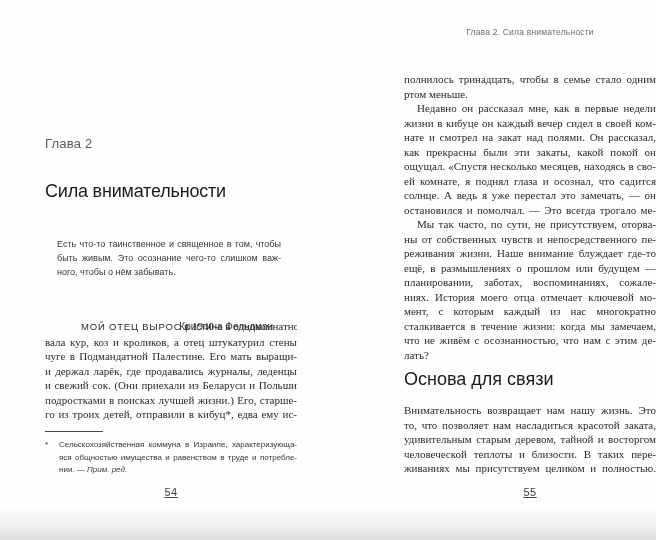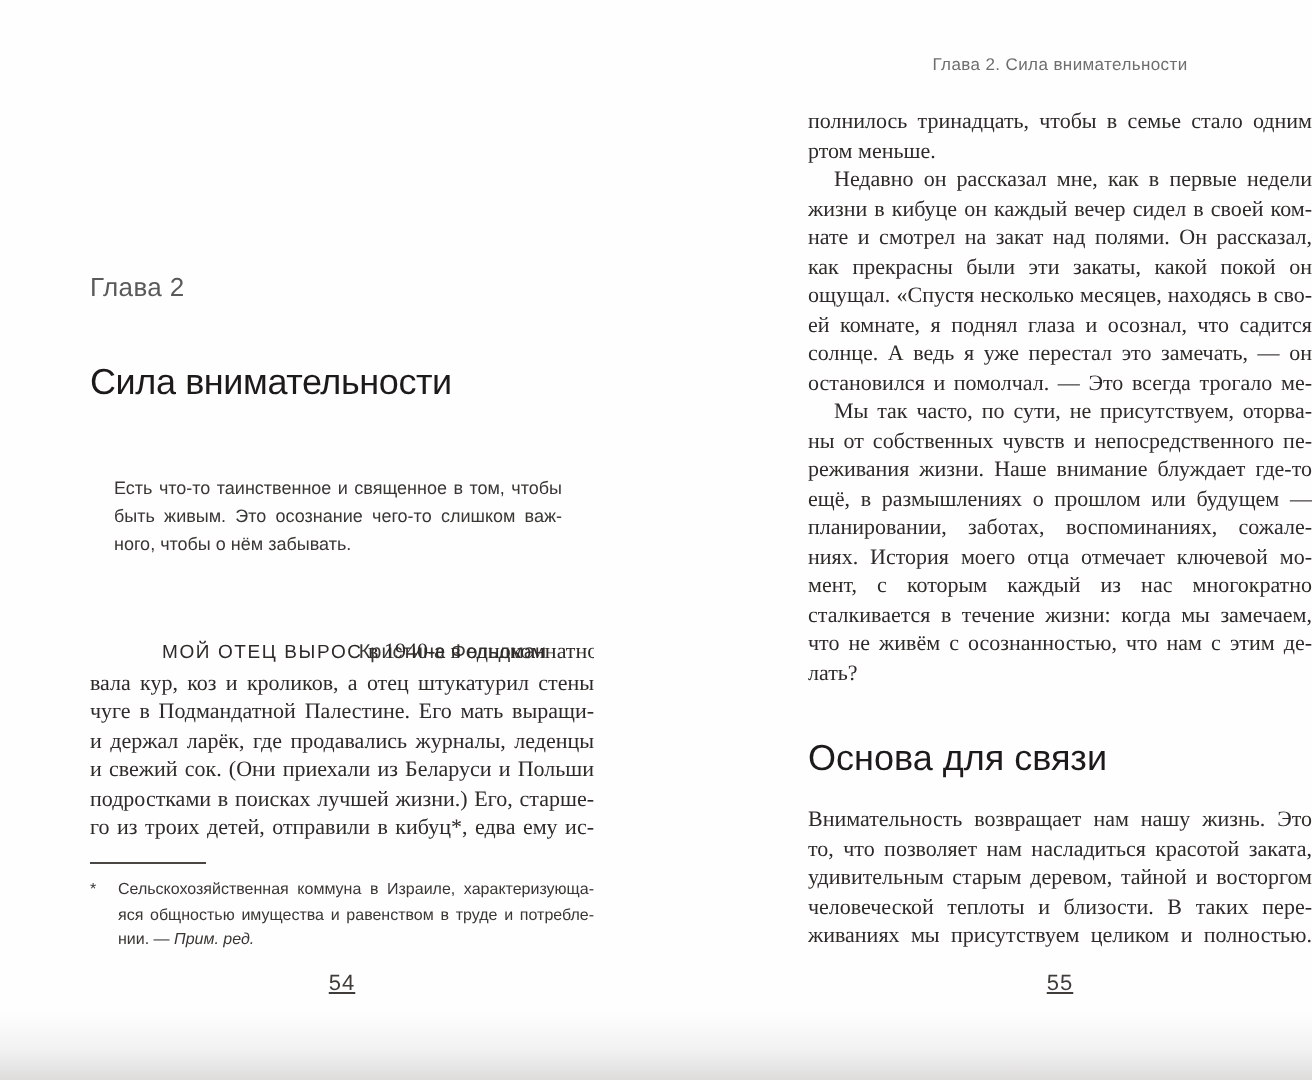--- a/index.html
+++ b/index.html
@@ -71,21 +71,21 @@
     font-size:11px;color:#403c3a;text-align:center;letter-spacing:.5px;text-decoration:underline;
   }
 
   
   .running-header{
     position:absolute;top:27px;left:0;width:252px;
     font-family:"Liberation Sans", sans-serif;
     font-size:8.5px;color:#6e6e6e;text-align:center;letter-spacing:.2px;
   }
   .rbody{
-    position:absolute;top:54px;left:0;width:252px;
+    position:absolute;top:72px;left:0;width:252px;
     font-size:11px;line-height:14.5px;
   }
   .section-heading{
     position:absolute;top:369px;left:0;width:252px;
     font-family:"Liberation Sans", sans-serif;
     font-size:18px;font-weight:500;color:#1d1b1a;
   }
   .rbody2{
     position:absolute;top:403px;left:0;width:252px;
     font-size:11px;line-height:14.5px;

